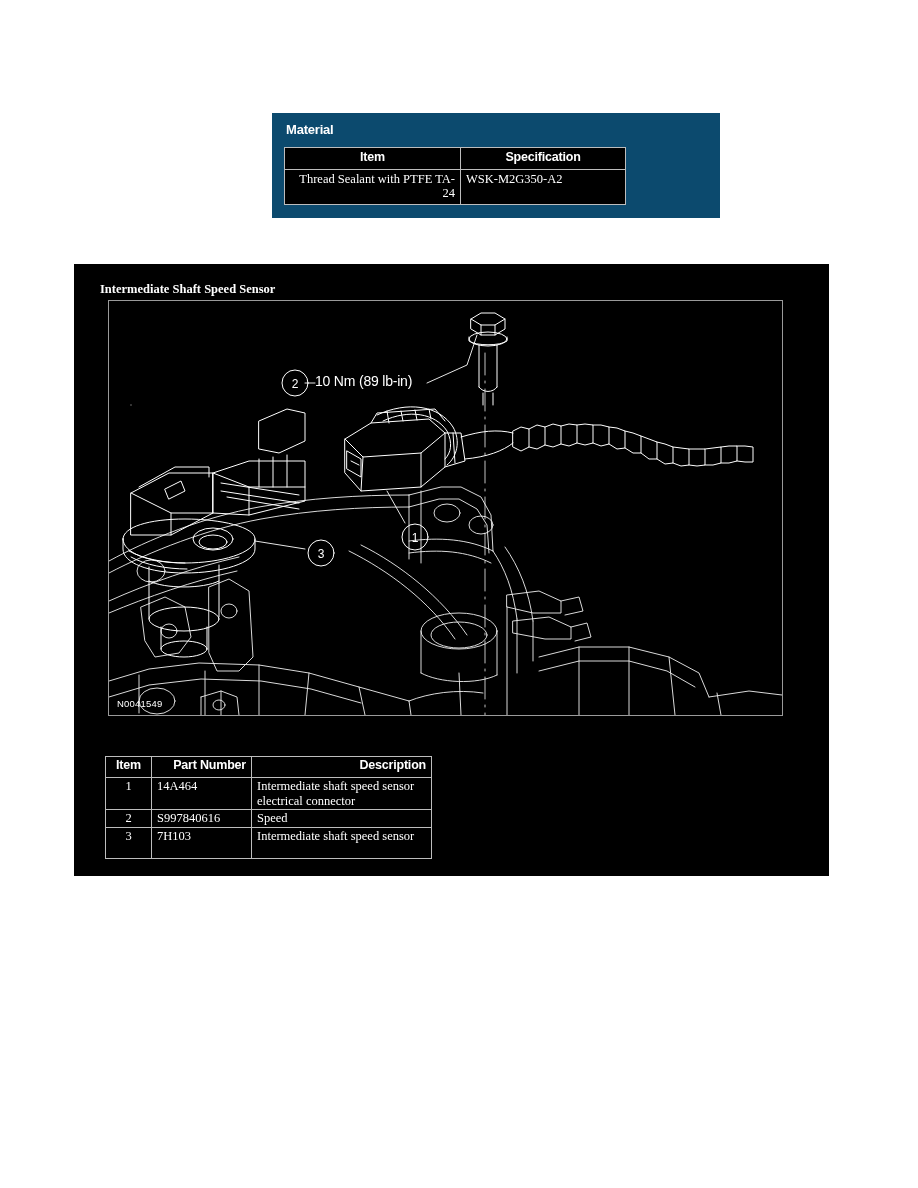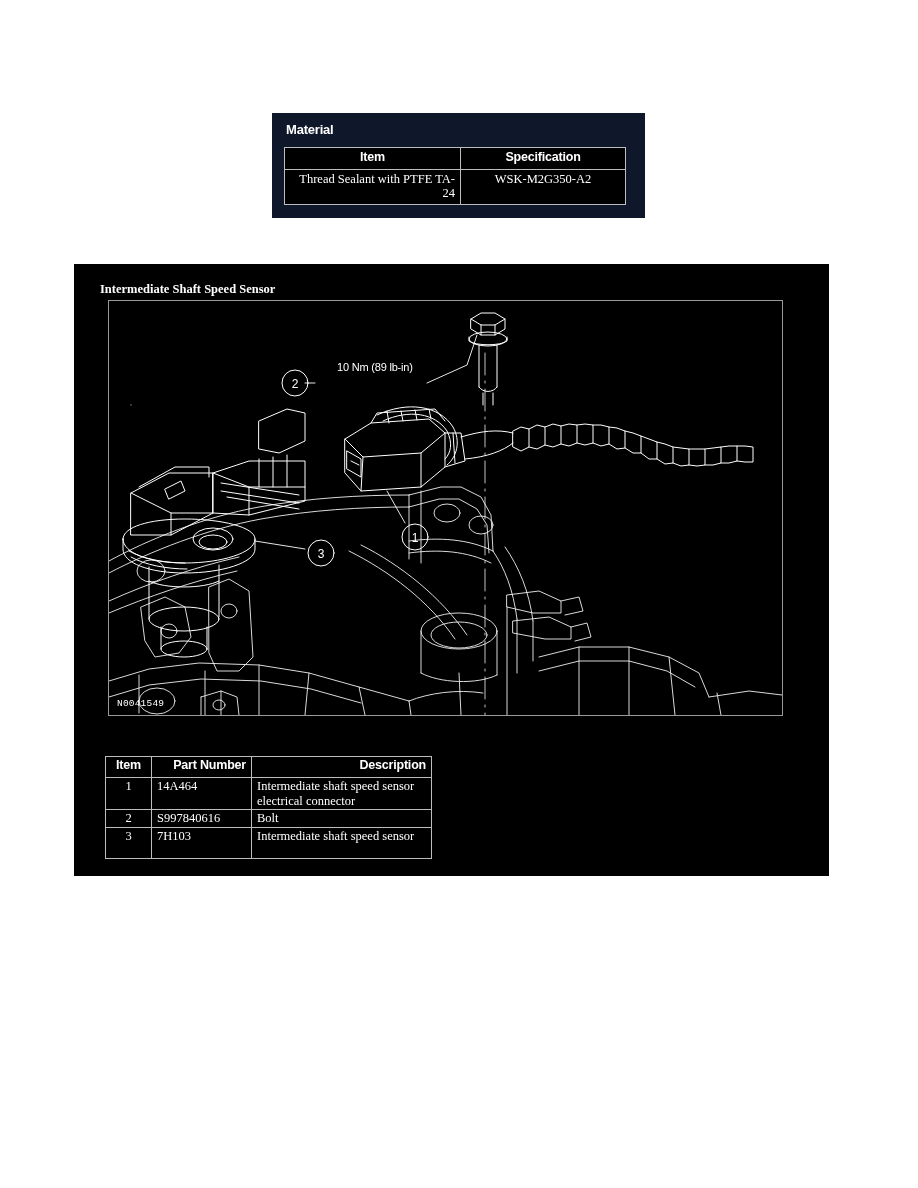--- a/index.html
+++ b/index.html
@@ -13,23 +13,23 @@
     position: relative;
     font-family: "Liberation Sans", sans-serif;
     overflow: hidden;
   }
 
   
   .material-panel {
     position: absolute;
     left: 272px;
     top: 113px;
-    width: 373px;
+    width: 448px;
     height: 105px;
-    background: #0f172a;
+    background: #0c4a6e;
   }
   .material-heading {
     position: absolute;
     left: 14px;
     top: 9px;
     color: #ffffff;
     font-size: 13px;
     font-weight: bold;
     font-family: "Liberation Sans", sans-serif;
     letter-spacing: -0.2px;
@@ -61,21 +61,20 @@
   table.mat-table td {
     font-family: "Liberation Serif", serif;
     font-size: 12.5px;
     line-height: 14px;
   }
   td.mat-item {
     text-align: right;
     height: 30px;
   }
   td.mat-spec {
-    text-align: center;
   }
 
   
   .figure-panel {
     position: absolute;
     left: 74px;
     top: 264px;
     width: 755px;
     height: 612px;
     background: #000000;
@@ -97,34 +96,33 @@
     height: 414px;
     border: 1px solid #9a9a9a;
     background: #000000;
     overflow: hidden;
   }
   .figure-id {
     position: absolute;
     left: 8px;
     bottom: 6px;
     color: #ffffff;
-    font-family: Liberation Mono, monospace;
+    font-family: Liberation Sans, sans-serif;
     font-size: 9.5px;
     letter-spacing: 0.2px;
   }
   .torque-label {
     position: absolute;
     left: 206px;
-    top: 60px;
+    top: 72px;
     color: #ffffff;
     font-family: "Liberation Sans", sans-serif;
-    font-size: 11px;
+    font-size: 14px;
     white-space: nowrap;
     letter-spacing: -0.2px;
-    margin-left: 22px;
   }
 
   
   table.parts-table {
     position: absolute;
     left: 31px;
     top: 492px;
     width: 326px;
     border-collapse: collapse;
     table-layout: fixed;
@@ -399,21 +397,21 @@
     </thead>
     <tbody>
       <tr>
         <td class="p-item p-2line">1</td>
         <td class="p-2line">14A464</td>
         <td class="p-2line">Intermediate shaft speed sensor electrical connector</td>
       </tr>
       <tr>
         <td class="p-item p-1line">2</td>
         <td class="p-1line">S997840616</td>
-        <td class="p-1line">Bolt</td>
+        <td class="p-1line">Speed</td>
       </tr>
       <tr>
         <td class="p-item p-2line">3</td>
         <td class="p-2line">7H103</td>
         <td class="p-2line">Intermediate shaft speed sensor</td>
       </tr>
     </tbody>
   </table>
 
 </div>

